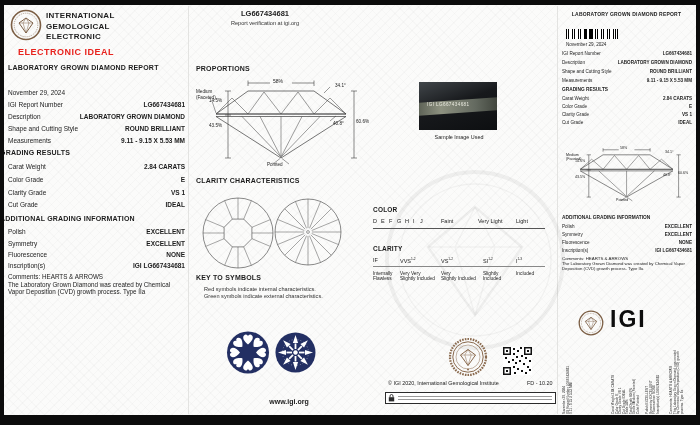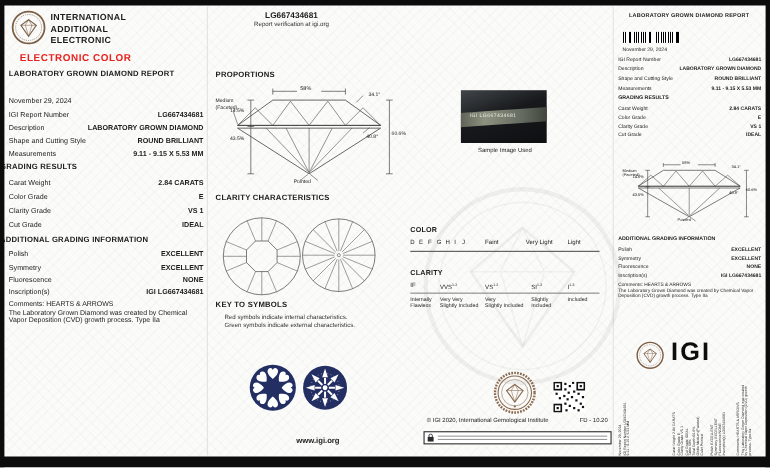--- a/index.html
+++ b/index.html
@@ -58,24 +58,24 @@
 <div class="abs" style="left:10px;top:9px;width:32px;height:32px">
   <svg width="32" height="32" viewBox="0 0 32 32">
     <circle cx="16" cy="16" r="14.5" fill="none" stroke="#7c5f45" stroke-width="1.6"></circle>
     <circle cx="16" cy="16" r="11.8" fill="none" stroke="#7c5f45" stroke-width=".6" stroke-dasharray="1 1"></circle>
     <polygon points="16,9 23,14 16,24 9,14" fill="none" stroke="#7c5f45" stroke-width="1"></polygon>
     <path d="M9,14 L23,14 M16,9 L13,14 L16,24 M16,9 L19,14 L16,24" stroke="#7c5f45" stroke-width=".5" fill="none"></path>
   </svg>
 </div>
 <div class="abs b" style="left:46px;top:11px;font-size:8px;line-height:10.5px;letter-spacing:.3px">
   <div>INTERNATIONAL</div>
-  <div>ADDITIONAL</div>
+  <div>GEMOLOGICAL</div>
   <div>ELECTRONIC</div>
 </div>
-<div class="abs b red" style="left:18px;top:47px;font-size:9px;letter-spacing:.5px">ELECTRONIC COLOR</div>
+<div class="abs b red" style="left:18px;top:47px;font-size:9px;letter-spacing:.5px">ELECTRONIC IDEAL</div>
 <div class="hd" style="left:8px;top:64px">LABORATORY GROWN DIAMOND REPORT</div>
 
 <div class="abs" style="left:8px;top:89px;font-size:6.5px">November 29, 2024</div>
 
 <div class="row" style="top:101px">
   <span>IGI Report Number</span>
   <span class="v">LG667434681</span>
 </div>
 <div class="row" style="top:113px">
   <span>Description</span>

